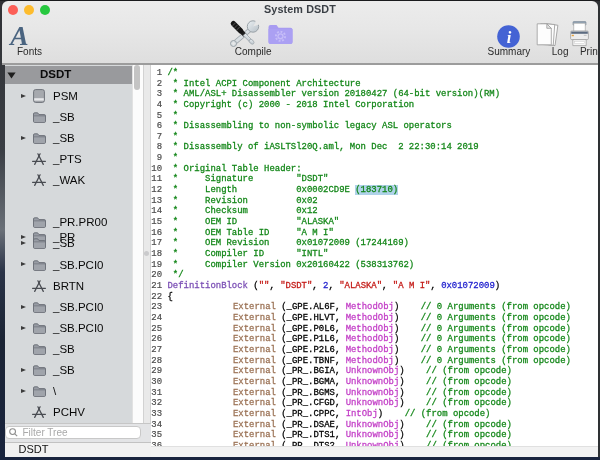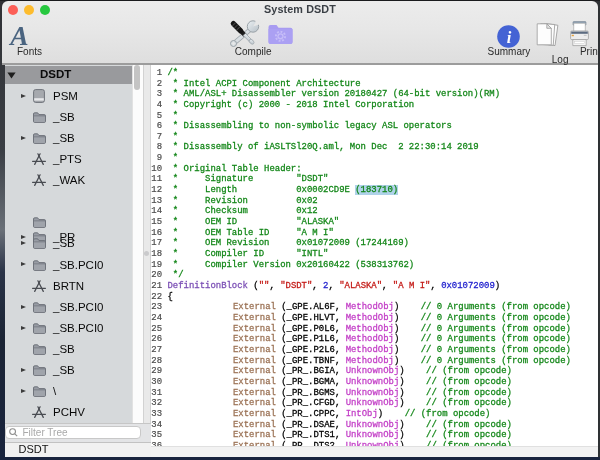--- a/index.html
+++ b/index.html
@@ -110,21 +110,21 @@
 <div class="abs tlabel" style="left:487.5px;width:24px;">Summary</div>
 
 <svg class="abs" style="left:536px;top:23px;" width="24" height="24" viewBox="0 0 24 24">
   <g fill="#FDFDFD" stroke="#9A9A9A" stroke-width="0.8">
     <rect x="6.5" y="1.2" width="14" height="20.5" transform="rotate(8 13.5 11.5)"></rect>
     <rect x="4" y="1" width="14" height="20.8" transform="rotate(4 11 11.4)"></rect>
     <path d="M1.2 0.8 H10.8 L15.3 5.3 V21.8 H1.2 Z"></path>
     <path d="M10.8 0.8 V5.3 H15.3 Z" fill="#E4E4E4"></path>
   </g>
 </svg>
-<div class="abs tlabel" style="left:528.5px;width:40px;margin-top:8px;">Log</div>
+<div class="abs tlabel" style="left:528.5px;width:40px;">Log</div>
 
 <svg class="abs" style="left:570px;top:21px;" width="19" height="26" viewBox="0 0 19 26">
   <rect x="3" y="0.6" width="13" height="3.6" rx="0.8" fill="#8FA2B4" stroke="#74828F" stroke-width="0.6"></rect>
   <rect x="3.8" y="2.2" width="11.4" height="8" fill="#FFFFFF" stroke="#A9A9A9" stroke-width="0.7"></rect>
   <rect x="0.6" y="10" width="17.8" height="8.6" rx="1.2" fill="#EDEDED" stroke="#9A9A9A" stroke-width="0.7"></rect>
   <rect x="1.2" y="10.6" width="16.6" height="2.2" fill="#5C6B80"></rect>
   <rect x="1.7" y="13.8" width="2.2" height="1.4" fill="#E8A33D"></rect>
   <rect x="13.8" y="13.8" width="2.8" height="1.2" fill="#C9C9C9"></rect>
   <path d="M2.8 18.6 H16.2 V24.6 H2.8 Z" fill="#F4F4F4" stroke="#9A9A9A" stroke-width="0.7"></path>
   <rect x="4.4" y="20.4" width="10.2" height="2.2" fill="#FFFFFF" stroke="#C9C9C9" stroke-width="0.5"></rect>
@@ -191,20 +191,21 @@
       <path d="M1 4.5 H12 V9.2 Q12 9.9 11.3 9.9 H1.7 Q1 9.9 1 9.2 Z" fill="#A0A4AB"></path>
     </svg>
     <span class="txt">_PR</span>
   </div>
 <div class="row" style="top:212.35px;">
     <svg class="ricon" style="top:5px;" width="13" height="11" viewBox="0 0 13 11">
       <path d="M0.5 2 Q0.5 0.8 1.7 0.8 H4.6 L6 2.6 H11.3 Q12.5 2.6 12.5 3.8 V9.2 Q12.5 10.4 11.3 10.4 H1.7 Q0.5 10.4 0.5 9.2 Z" fill="#989CA4" stroke="#686C74" stroke-width="0.9"></path>
       <path d="M0.9 4 H12.1" stroke="#686C74" stroke-width="0.8"></path>
       <path d="M1 4.5 H12 V9.2 Q12 9.9 11.3 9.9 H1.7 Q1 9.9 1 9.2 Z" fill="#A0A4AB"></path>
     </svg>
+    <span class="txt">_PR.PR00</span>
   </div>
 <div class="row" style="top:233.45px;">
     <span class="tri"></span>
     <svg class="ricon" style="top:5px;" width="13" height="11" viewBox="0 0 13 11">
       <path d="M0.5 2 Q0.5 0.8 1.7 0.8 H4.6 L6 2.6 H11.3 Q12.5 2.6 12.5 3.8 V9.2 Q12.5 10.4 11.3 10.4 H1.7 Q0.5 10.4 0.5 9.2 Z" fill="#989CA4" stroke="#686C74" stroke-width="0.9"></path>
       <path d="M0.9 4 H12.1" stroke="#686C74" stroke-width="0.8"></path>
       <path d="M1 4.5 H12 V9.2 Q12 9.9 11.3 9.9 H1.7 Q1 9.9 1 9.2 Z" fill="#A0A4AB"></path>
     </svg>
     <span class="txt">_SB</span>
   </div>

